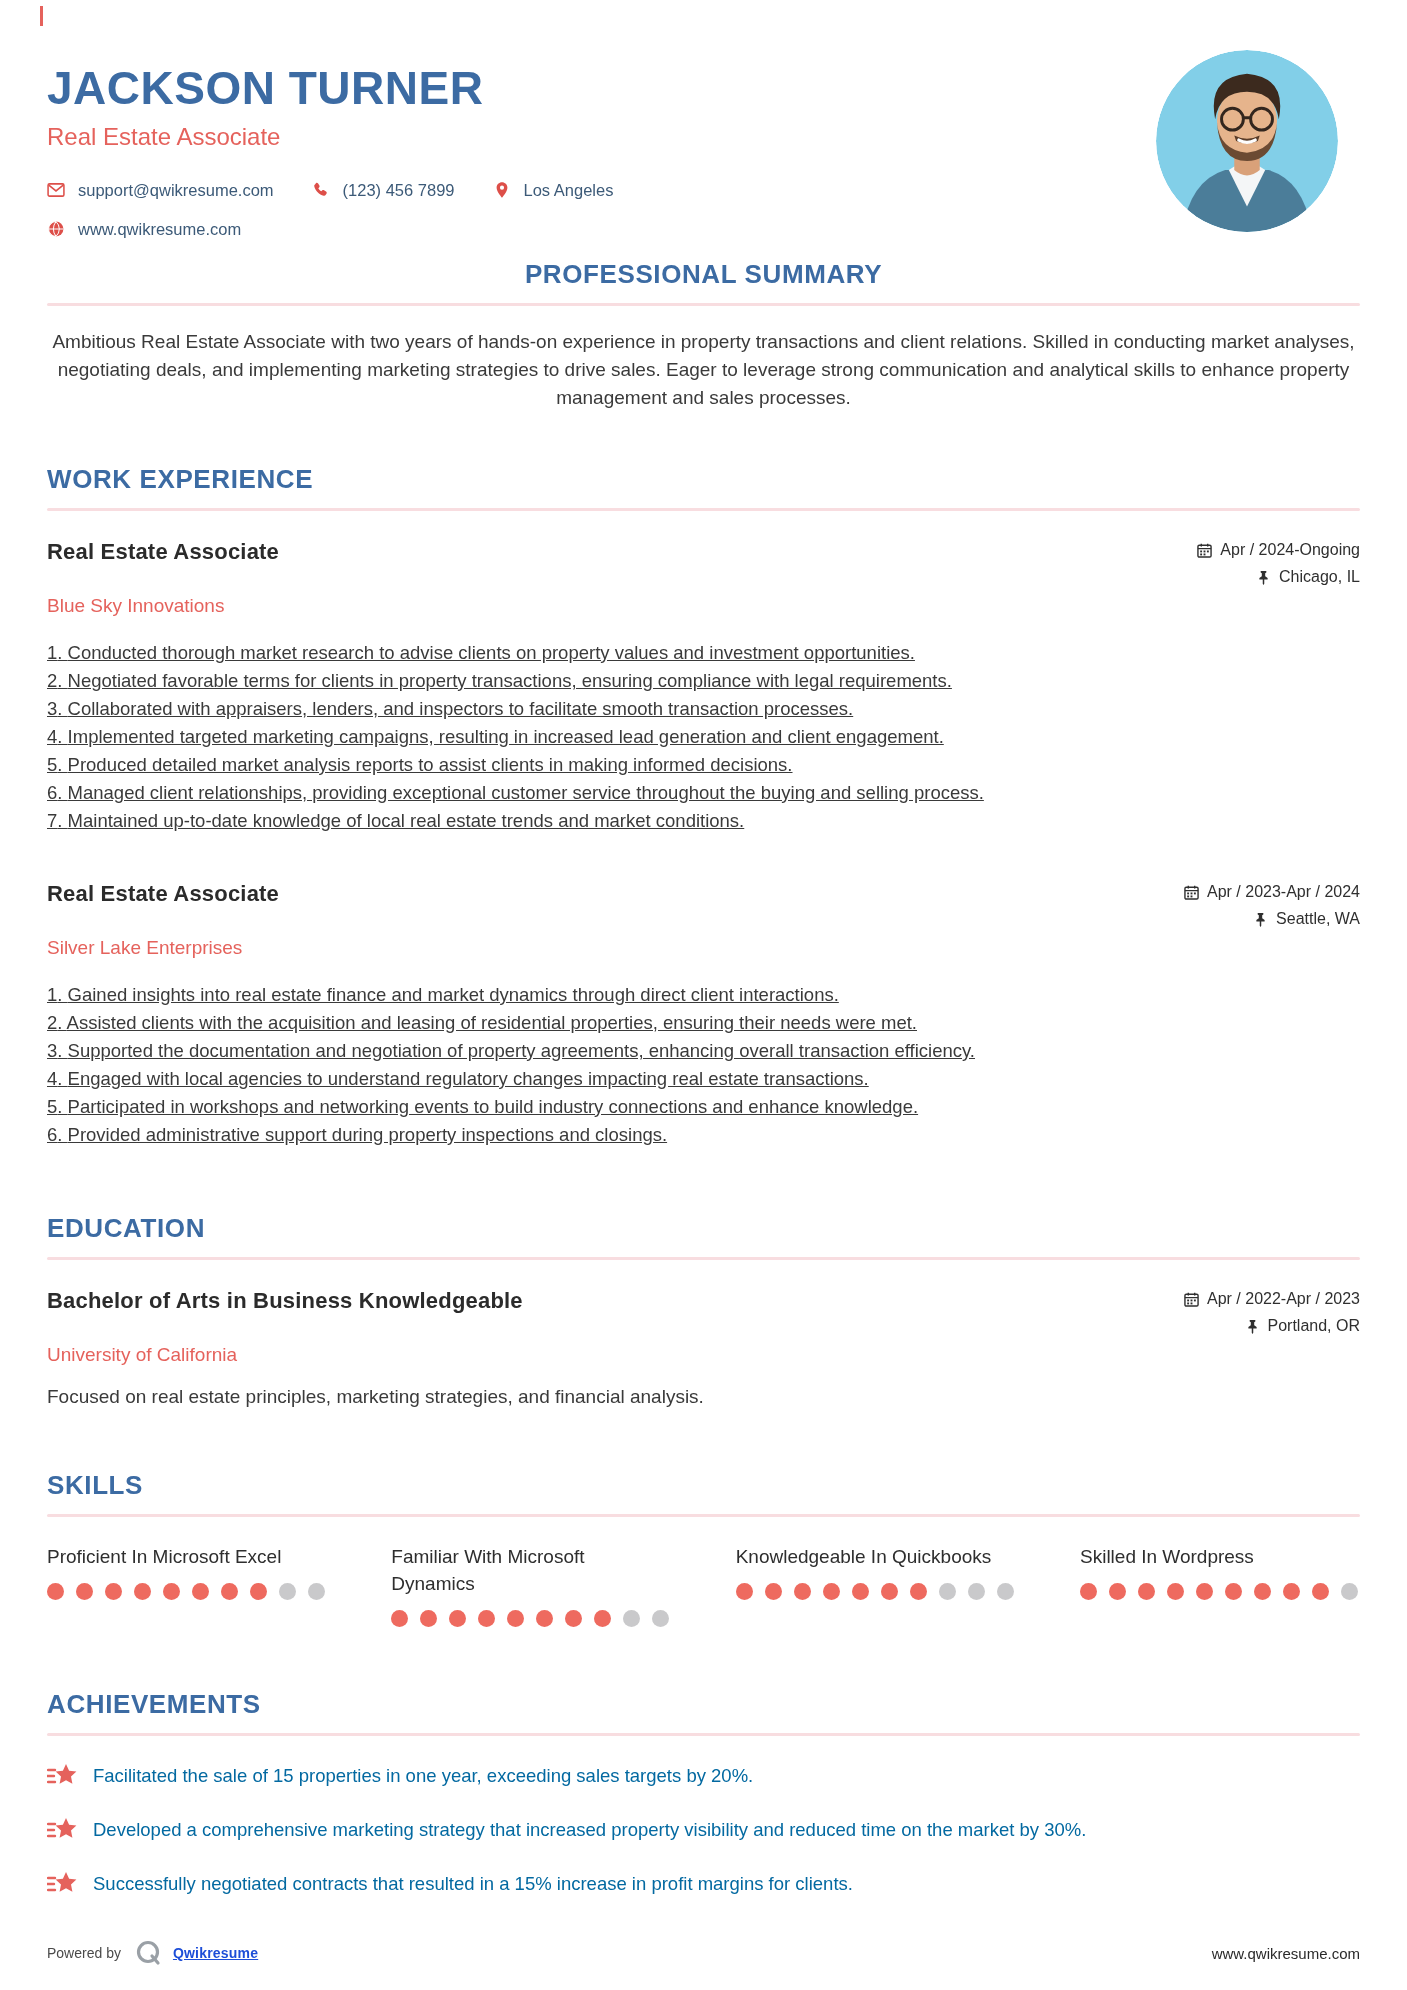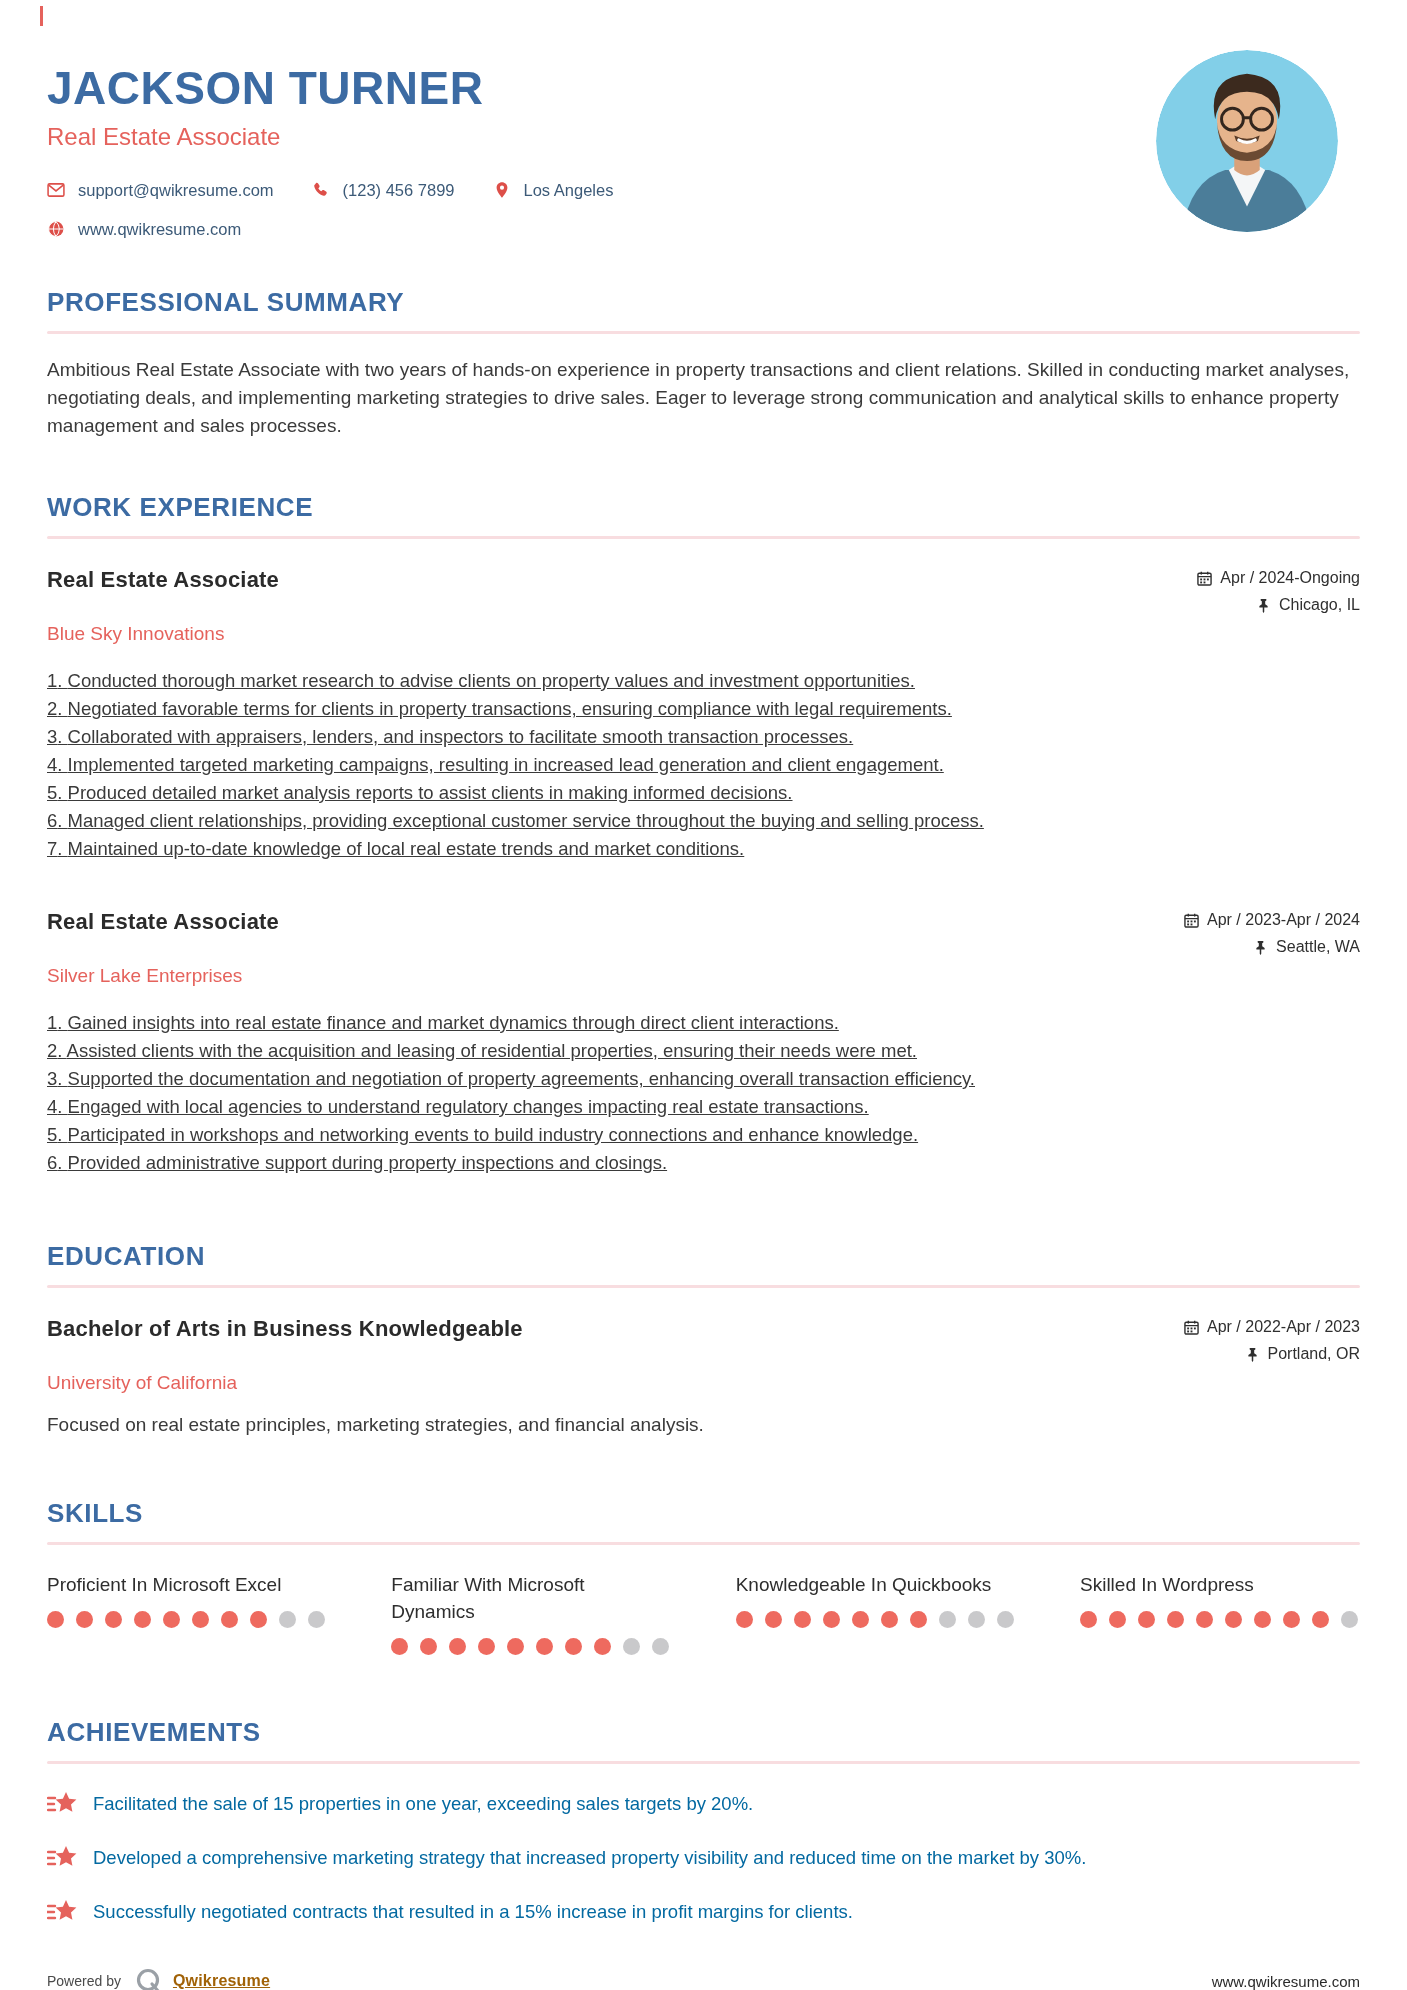--- a/index.html
+++ b/index.html
@@ -52,21 +52,21 @@
     border-radius: 50%;
     overflow: hidden;
     flex: 0 0 auto;
     margin-right: 22px;
     margin-top: -5px;
   }
   .avatar svg { display: block; width: 100%; height: 100%; }
 
   
   section { margin-top: 52px; }
-  section.summary { margin-top: 48px; }
+  section.summary { margin-top: 20px; text-align: center; }
   h2.section-heading {
     margin: 0;
     font-size: 26px;
     font-weight: bold;
     letter-spacing: 0.6px;
     color: #3c6ba3;
   }
   .divider { height: 3px; background: #f8dde0; margin-top: 13px; border-radius: 2px; }
   .summary-text {
     margin: 22px 0 0 0;
@@ -139,21 +139,21 @@
     margin-top: auto;
     padding: 40px 0 38px 0;
     display: flex;
     justify-content: space-between;
     align-items: center;
   }
   .powered { display: flex; align-items: center; }
   .powered-label { font-size: 14px; color: #4a4a4a; margin-right: 12px; }
   .qlogo { width: 30px; height: 30px; margin-right: 10px; }
   .brand-link {
-    font-size: 16px; color: #a16207;
+    font-size: 14px; color: #1d4ed8;
     text-decoration: underline;
     font-weight: bold;
     letter-spacing: 0.2px;
   }
   .footer-site { font-size: 15px; color: #2a2a2a; }
 </style>
 </head>
 <body>
 
 <div class="page">

